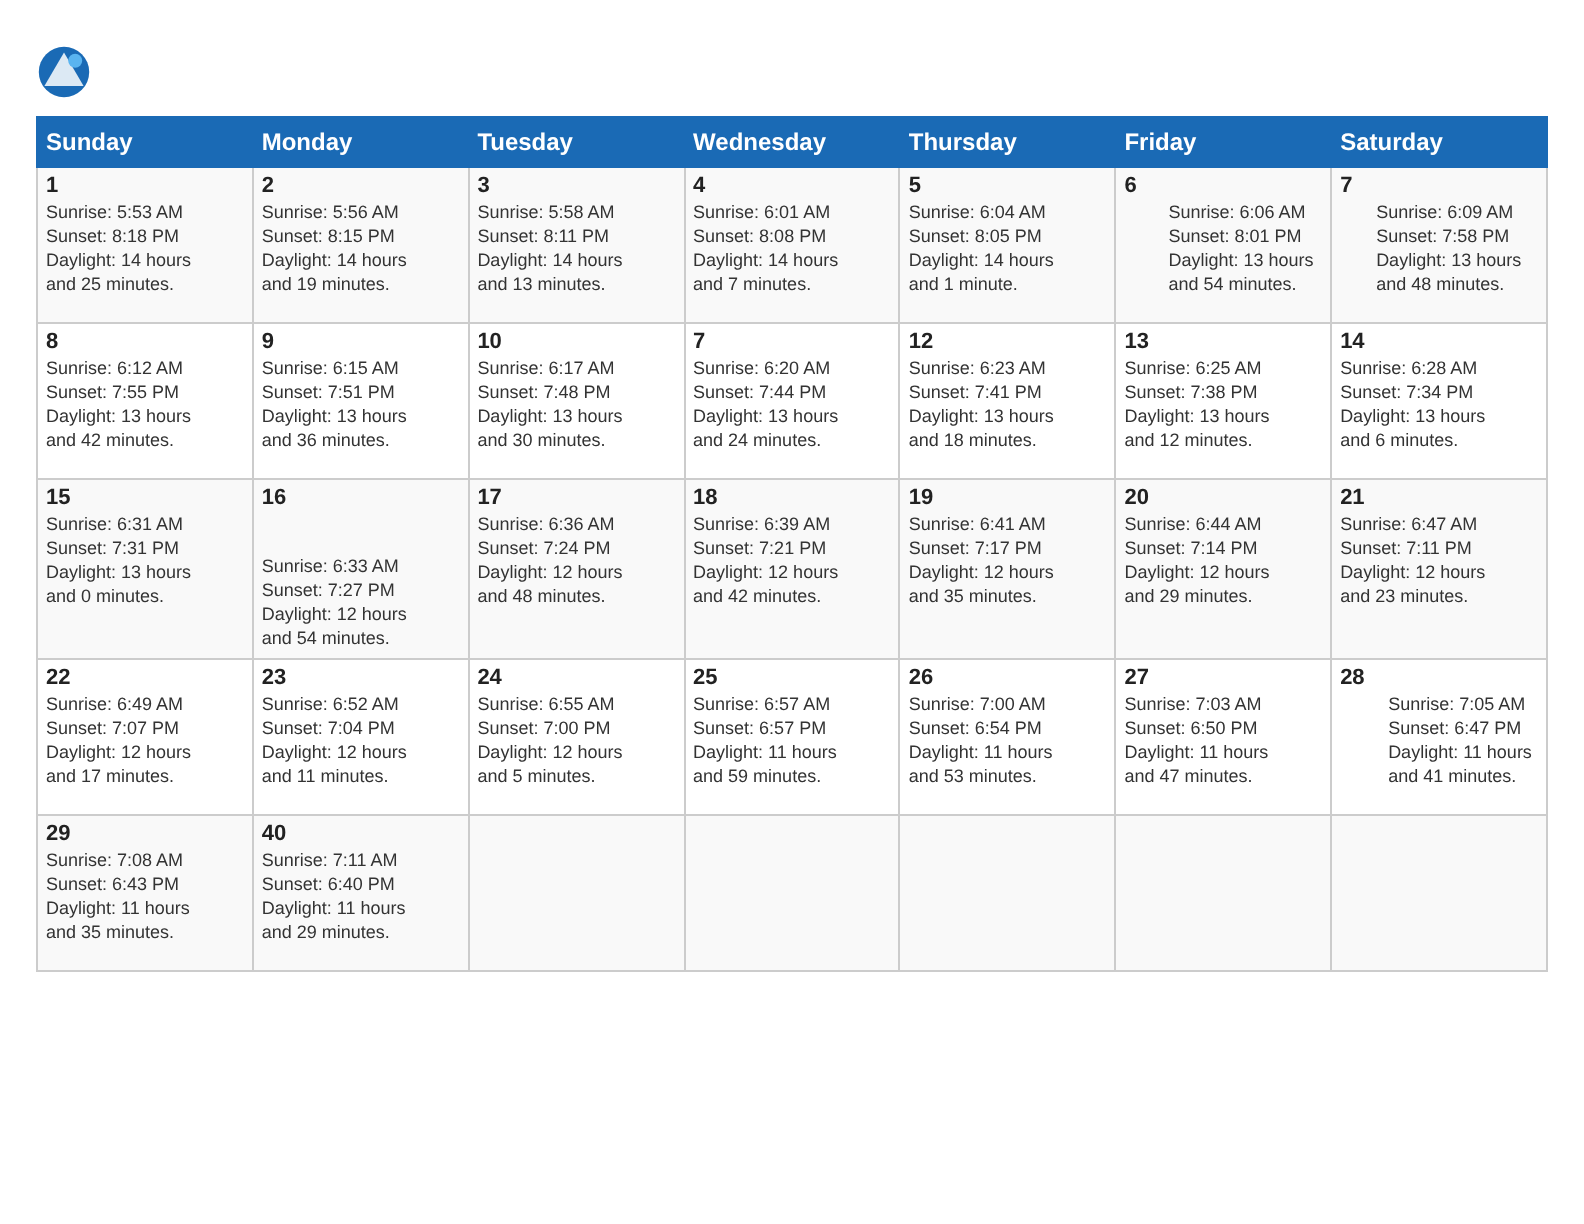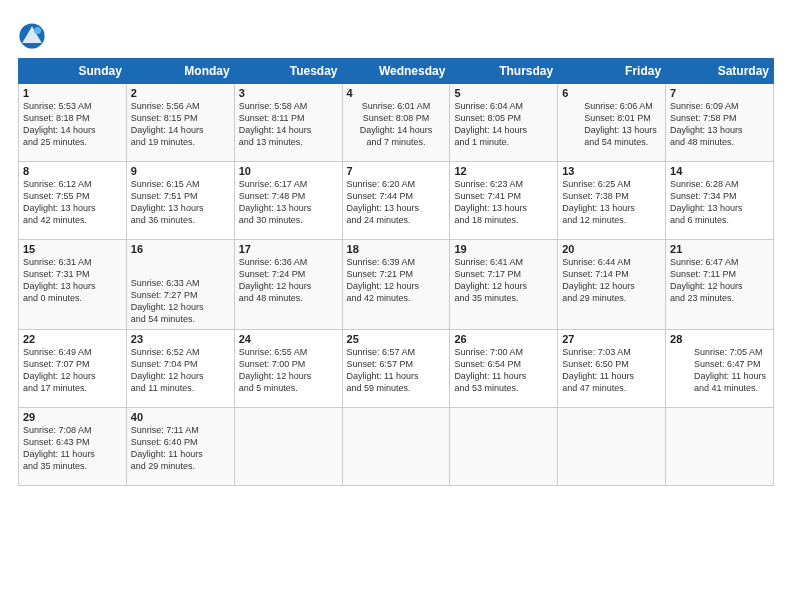--- a/index.html
+++ b/index.html
@@ -49,21 +49,21 @@
       width: 100%;
       border-collapse: collapse;
       table-layout: fixed;
     }
     thead tr th {
       background: #1a6ab5;
       color: #fff;
       font-size: 12px;
       font-weight: bold;
       padding: 5px 4px;
-      text-align: right;
+      text-align: left;
       border: 1px solid #1a6ab5;
     }
     tbody tr td {
       border: 1px solid #ccc;
       vertical-align: top;
       padding: 3px 4px;
       font-size: 9.5px;
       color: #222;
       height: 78px;
       background: #fff;
@@ -138,42 +138,42 @@
           </td>
           <td>
             <span class="day-num">3</span>
             <div class="day-info" style="white-space: pre-line;">Sunrise: 5:58 AM
 Sunset: 8:11 PM
 Daylight: 14 hours
 and 13 minutes.</div>
           </td>
           <td>
             <span class="day-num">4</span>
-            <div class="day-info" style="white-space: pre-line; text-align: center;">Sunrise: 6:01 AM
+            <div class="day-info" style="white-space: pre-line;">Sunrise: 6:01 AM
 Sunset: 8:08 PM
 Daylight: 14 hours
 and 7 minutes.</div>
           </td>
           <td>
             <span class="day-num">5</span>
             <div class="day-info" style="white-space: pre-line;">Sunrise: 6:04 AM
 Sunset: 8:05 PM
 Daylight: 14 hours
 and 1 minute.</div>
           </td>
           <td>
             <span class="day-num">6</span>
             <div class="day-info" style="white-space: pre-line; margin-left: 22px;">Sunrise: 6:06 AM
 Sunset: 8:01 PM
 Daylight: 13 hours
 and 54 minutes.</div>
           </td>
           <td>
             <span class="day-num">7</span>
-            <div class="day-info" style="white-space: pre-line;">Sunrise: 6:09 AM
+            <div class="day-info" style="white-space: pre-line; margin-left: 18px;">Sunrise: 6:09 AM
 Sunset: 7:58 PM
 Daylight: 13 hours
 and 48 minutes.</div>
           </td>
         </tr>
         <tr>
           <td>
             <span class="day-num">8</span>
             <div class="day-info" style="white-space: pre-line;">Sunrise: 6:12 AM
 Sunset: 7:55 PM

